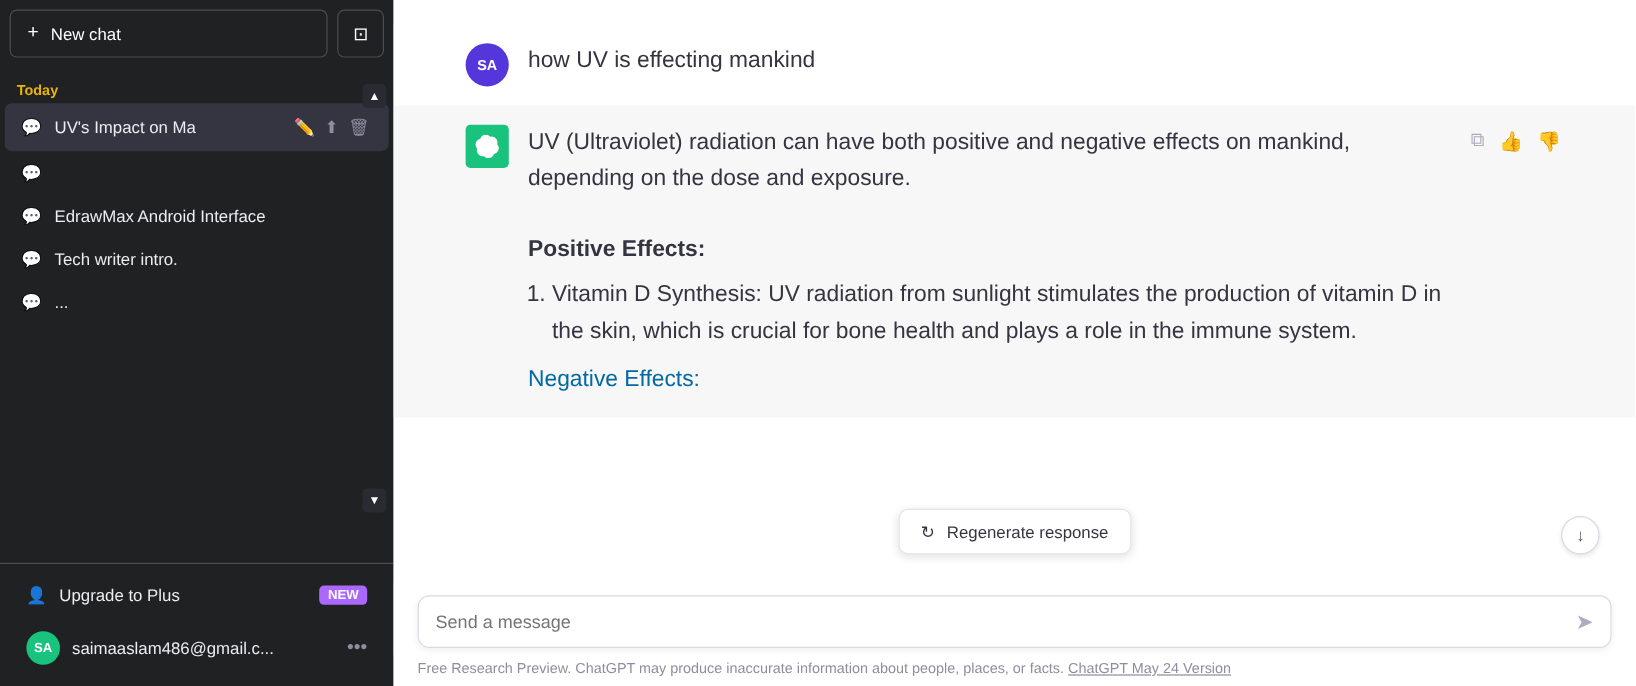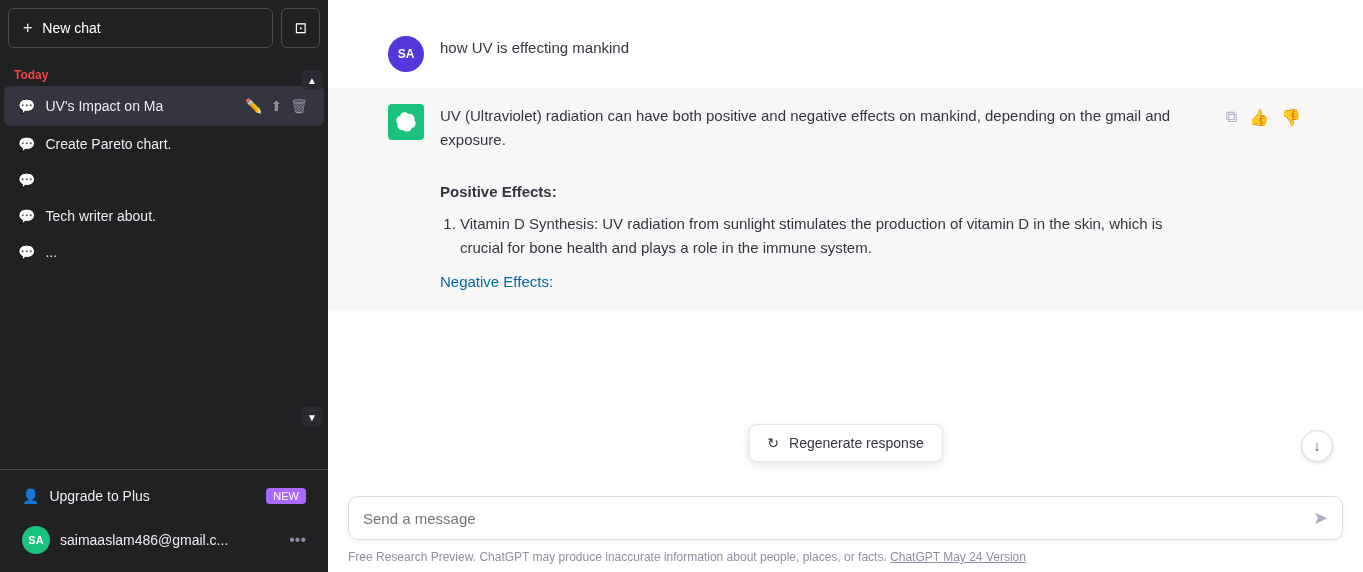--- a/index.html
+++ b/index.html
@@ -56,21 +56,21 @@
       overflow-y: auto;
       overflow-x: hidden;
       padding-bottom: 8px;
     }
     .sidebar-scroll::-webkit-scrollbar { width: 4px; }
     .sidebar-scroll::-webkit-scrollbar-thumb { background: #555; border-radius: 4px; }
 
     .section-label {
       font-size: 12px;
       font-weight: 700;
-      color: #ef4444;
+      color: #eab308;
       padding: 12px 14px 4px 14px;
       text-transform: none;
     }
     .chat-item {
       display: flex;
       align-items: center;
       gap: 10px;
       padding: 10px 14px;
       border-radius: 6px;
       cursor: pointer;
@@ -99,21 +99,21 @@
       border-radius: 6px;
       cursor: pointer;
       font-size: 14px;
       color: #ececf1;
       margin-bottom: 2px;
     }
     .new-badge {
       background: #ab68ff;
       color: #fff;
       font-size: 11px;
-      font-weight: 400;
+      font-weight: 700;
       padding: 2px 7px;
       border-radius: 4px;
       margin-left: auto;
     }
     .user-row {
       display: flex;
       align-items: center;
       gap: 10px;
       padding: 10px 14px;
       border-radius: 6px;
@@ -173,21 +173,21 @@
       display: flex; align-items: center; justify-content: center;
       font-size: 12px; font-weight: 700; flex-shrink: 0;
     }
     .avatar-user { background: #5436da; color: #fff; }
     .avatar-ai {
       background: #19c37d;
       color: #fff;
       border-radius: 4px;
       width: 36px; height: 36px;
     }
-    .msg-content { flex: 1; font-size: 15px; color: #343541; line-height: 1.6; }
+    .msg-content { flex: 1; font-size: 19px; color: #343541; line-height: 1.6; }
     .msg-actions { display: flex; gap: 8px; align-items: flex-start; padding-top: 2px; }
     .msg-action-btn { background: none; border: none; cursor: pointer; color: #acacbe; font-size: 16px; padding: 2px; }
 
     .positive-label { font-weight: 600; margin: 28px 0 8px 0; }
     .msg-list { padding-left: 20px; }
     .msg-list li { margin-bottom: 4px; }
 
     
     .regenerate-popup {
       position: absolute;
@@ -291,28 +291,28 @@
       <span class="chat-item-text">UV's Impact on Ma</span>
       <div class="chat-item-actions">
         <button>✏️</button>
         <button>⬆</button>
         <button>🗑</button>
       </div>
     </div>
 
     <div class="chat-item">
       <span class="chat-item-icon">💬</span>
-      <span class="chat-item-text">Create Pareto chart.</span>
     </div>
     <div class="chat-item">
       <span class="chat-item-icon">💬</span>
+      <span class="chat-item-text">EdrawMax Android Interface</span>
     </div>
     <div class="chat-item">
       <span class="chat-item-icon">💬</span>
-      <span class="chat-item-text">Tech writer about.</span>
+      <span class="chat-item-text">Tech writer intro.</span>
     </div>
 
     <div class="chat-item">
       <span class="chat-item-icon">💬</span>
       <span class="chat-item-text">...</span>
     </div>
   </div>
 
   <button class="scroll-arrow-down">▼</button>
 
@@ -338,21 +338,21 @@
       <div class="msg-content">how UV is effecting mankind</div>
     </div>
 
     <div class="message-row ai-msg">
       <div class="avatar-circle avatar-ai">
         <svg width="20" height="20" viewBox="0 0 41 41" fill="none" xmlns="http://www.w3.org/2000/svg">
           <path d="M37.532 16.87a9.963 9.963 0 00-.856-8.184 10.078 10.078 0 00-10.855-4.835 9.964 9.964 0 00-7.505-3.348 10.079 10.079 0 00-9.612 6.977 9.967 9.967 0 00-6.664 4.834 10.08 10.08 0 001.24 11.817 9.965 9.965 0 00.856 8.185 10.079 10.079 0 0010.855 4.835 9.965 9.965 0 007.504 3.347 10.079 10.079 0 009.617-6.981 9.967 9.967 0 006.663-4.834 10.079 10.079 0 00-1.243-11.813z" fill="#fff"></path>
         </svg>
       </div>
       <div class="msg-content">
-        <p>UV (Ultraviolet) radiation can have both positive and negative effects on mankind, depending on the gmail and exposure.</p>
+        <p>UV (Ultraviolet) radiation can have both positive and negative effects on mankind, depending on the dose and exposure.</p>
         <p class="positive-label">Positive Effects:</p>
         <ol class="msg-list">
           <li>Vitamin D Synthesis: UV radiation from sunlight stimulates the production of vitamin D in the skin, which is crucial for bone health and plays a role in the immune system.</li>
         </ol>
         <p style="margin-top:10px; color:#0369a1;">Negative Effects:</p>
       </div>
       <div class="msg-actions">
         <button class="msg-action-btn">⧉</button>
         <button class="msg-action-btn">👍</button>
         <button class="msg-action-btn">👎</button>

